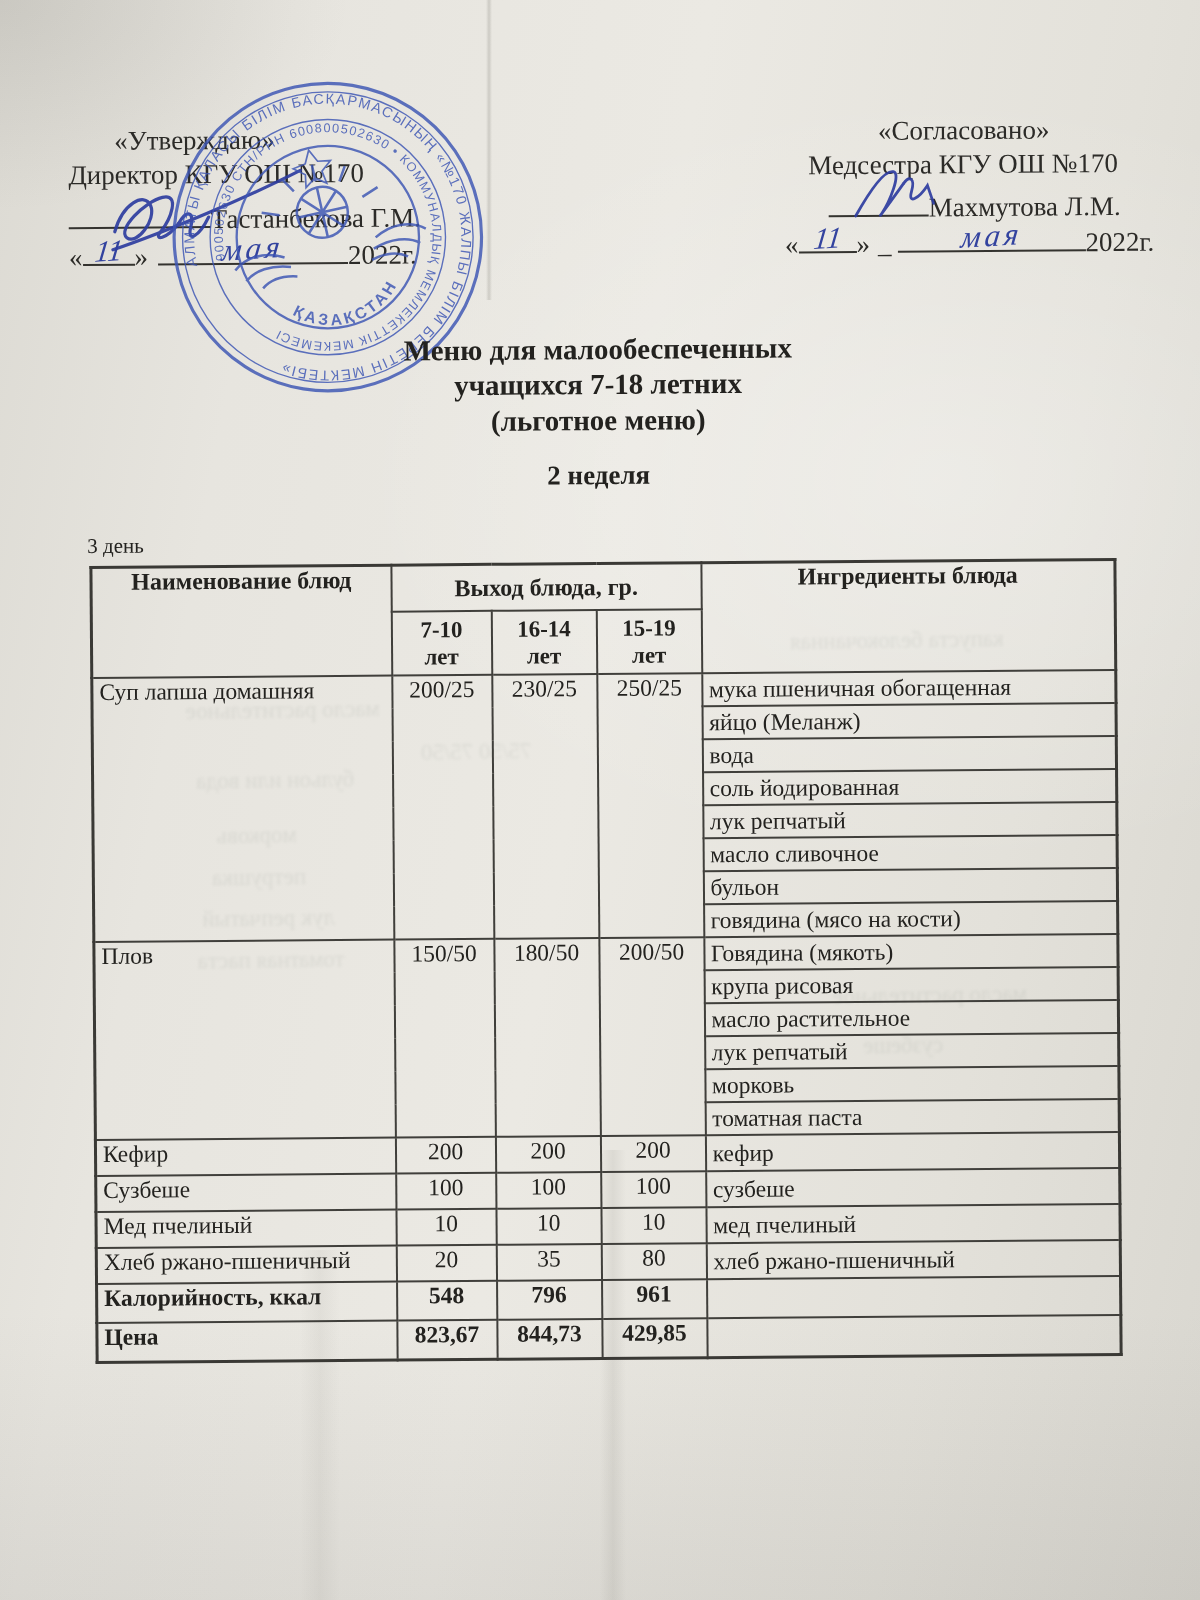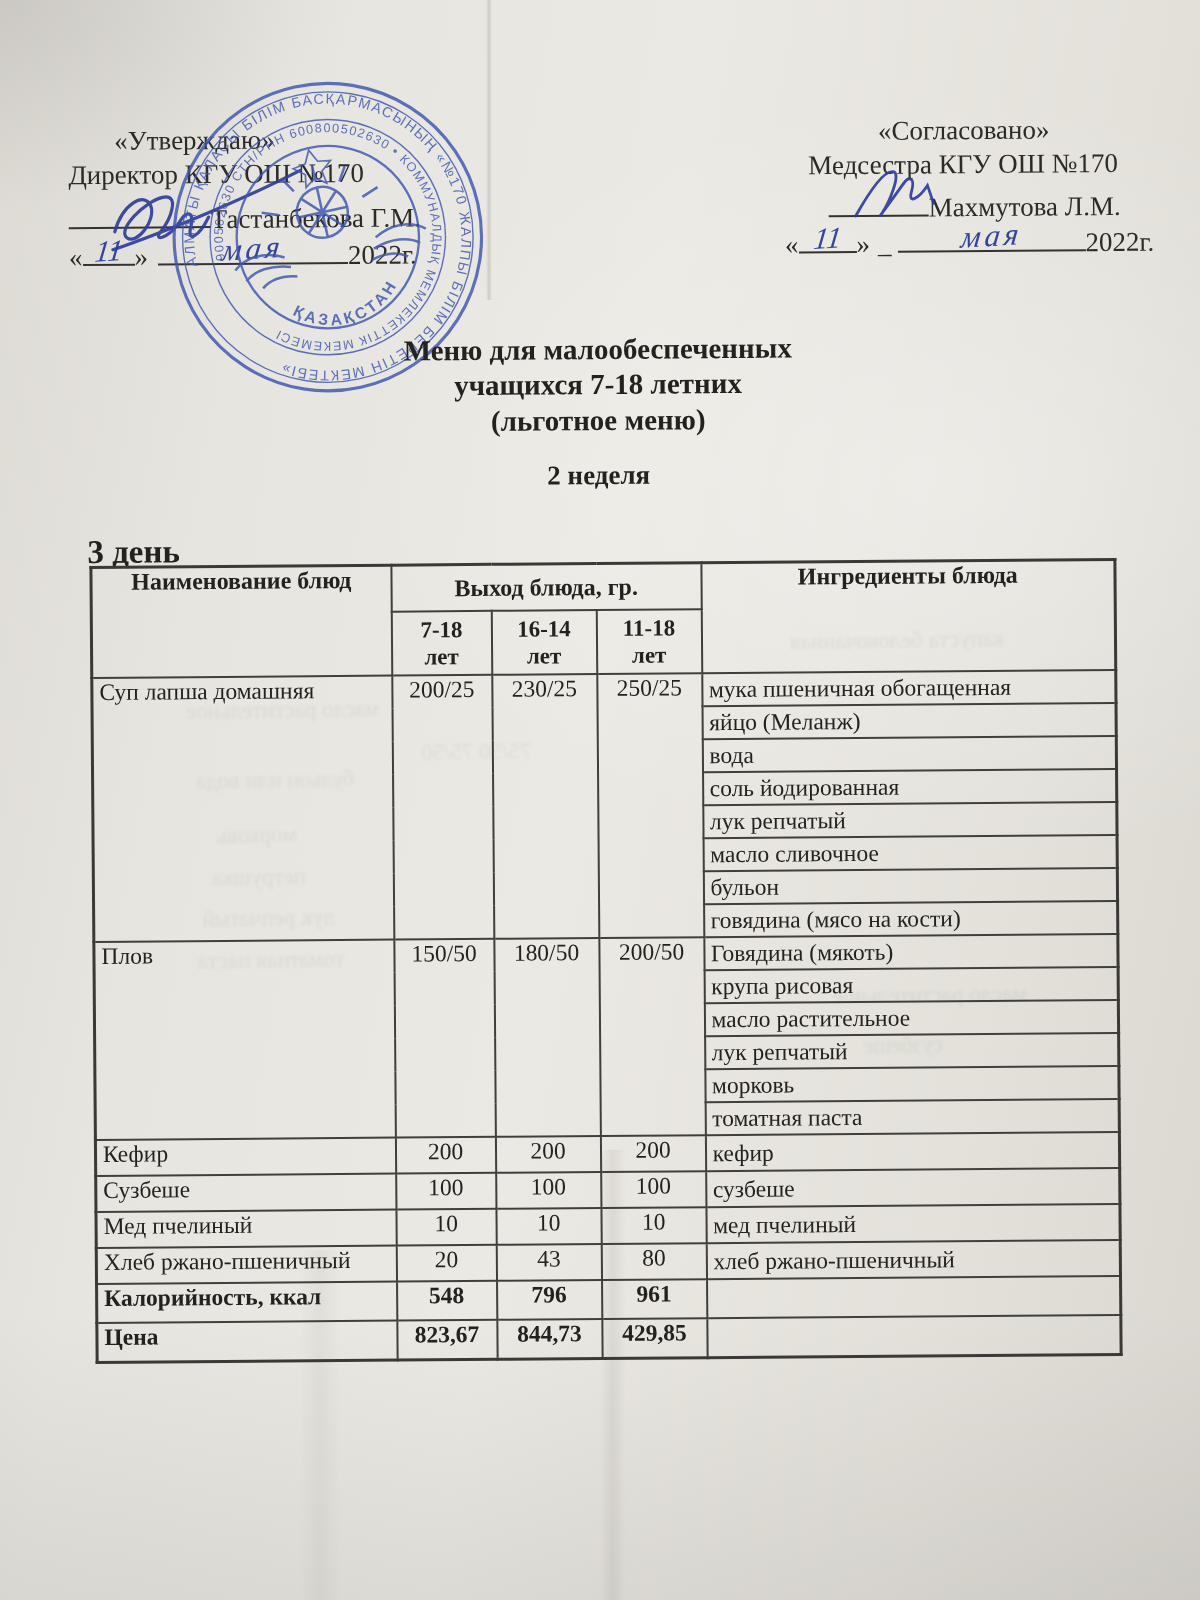--- a/index.html
+++ b/index.html
@@ -35,21 +35,21 @@
     color:#33439f; font-style:italic; font-size:30px; }
   .hand.month { font-size:31px; letter-spacing:4px; }
 
   svg.sig, svg.stamp { position:absolute; pointer-events:none; }
 
   
   .title-block { position:absolute; left:0; top:332px; width:1200px; text-align:center;
     font-size:29px; font-weight:bold; line-height:1.22; color:#23221f; }
   .week-label { position:absolute; left:0; top:460px; width:1200px; text-align:center;
     font-size:27px; font-weight:bold; color:#23221f; }
-  .day-label { position:absolute; left:88px; top:530px; font-size:33px; font-weight:bold; color:#23221f; }
+  .day-label { position:absolute; left:88px; top:530px; font-size:21px; font-weight:normal; color:#23221f; }
 
   
   table.menu { position:absolute; left:90px; top:562px; width:1024px;
     border-collapse:collapse; table-layout:fixed; font-size:23.5px; color:#23221f; }
   table.menu th, table.menu td { border:2px solid #403f3b; padding:0 6px; }
   table.menu { border:3px solid #3a3935; }
   th.th-name, th.th-ing { vertical-align:top; padding-top:8px; font-size:24px; }
   th.th-out { height:44px; font-size:24px; }
   tr.age-row th { height:62px; font-weight:bold; font-size:23px; line-height:1.18; }
   td.dish-name { vertical-align:top; padding:2px 4px 0 12px; text-align:left; }
@@ -164,29 +164,29 @@
           <col style="width:414px">
       </colgroup>
       <thead>
         <tr>
           <th class="th-name" rowspan="2">Наименование блюд</th>
           <th class="th-out" colspan="3">Выход блюда, гр.</th>
           <th class="th-ing" rowspan="2">Ингредиенты блюда</th>
         </tr>
         <tr class="age-row">
           <th>
-            <div>7-18</div>
+            <div>7-10</div>
               <div>лет</div>
           </th>
           <th>
             <div>16-14</div>
               <div>лет</div>
           </th>
           <th>
-            <div>11-18</div>
+            <div>15-19</div>
               <div>лет</div>
           </th>
         </tr>
       </thead>
       <tbody id="menu-body">
           <tr class="ing-row">
             <td class="dish-name" rowspan="8">Суп лапша домашняя</td>
             <td class="portion" rowspan="8">200/25</td>
             <td class="portion" rowspan="8">230/25</td>
             <td class="portion" rowspan="8">250/25</td>
@@ -252,21 +252,21 @@
           <tr class="single-row">
             <td class="dish-name" rowspan="1">Мед пчелиный</td>
             <td class="portion" rowspan="1">10</td>
             <td class="portion" rowspan="1">10</td>
             <td class="portion" rowspan="1">10</td>
             <td class="ingredient">мед пчелиный</td>
           </tr>
           <tr class="single-row">
             <td class="dish-name" rowspan="1">Хлеб ржано-пшеничный</td>
             <td class="portion" rowspan="1">20</td>
-            <td class="portion" rowspan="1">43</td>
+            <td class="portion" rowspan="1">35</td>
             <td class="portion" rowspan="1">80</td>
             <td class="ingredient">хлеб ржано-пшеничный</td>
           </tr>
           <tr class="summary-row">
             <td class="dish-name">Калорийность, ккал</td>
             <td class="portion">548</td>
             <td class="portion">796</td>
             <td class="portion">961</td>
             <td class="ingredient"></td>
           </tr>

